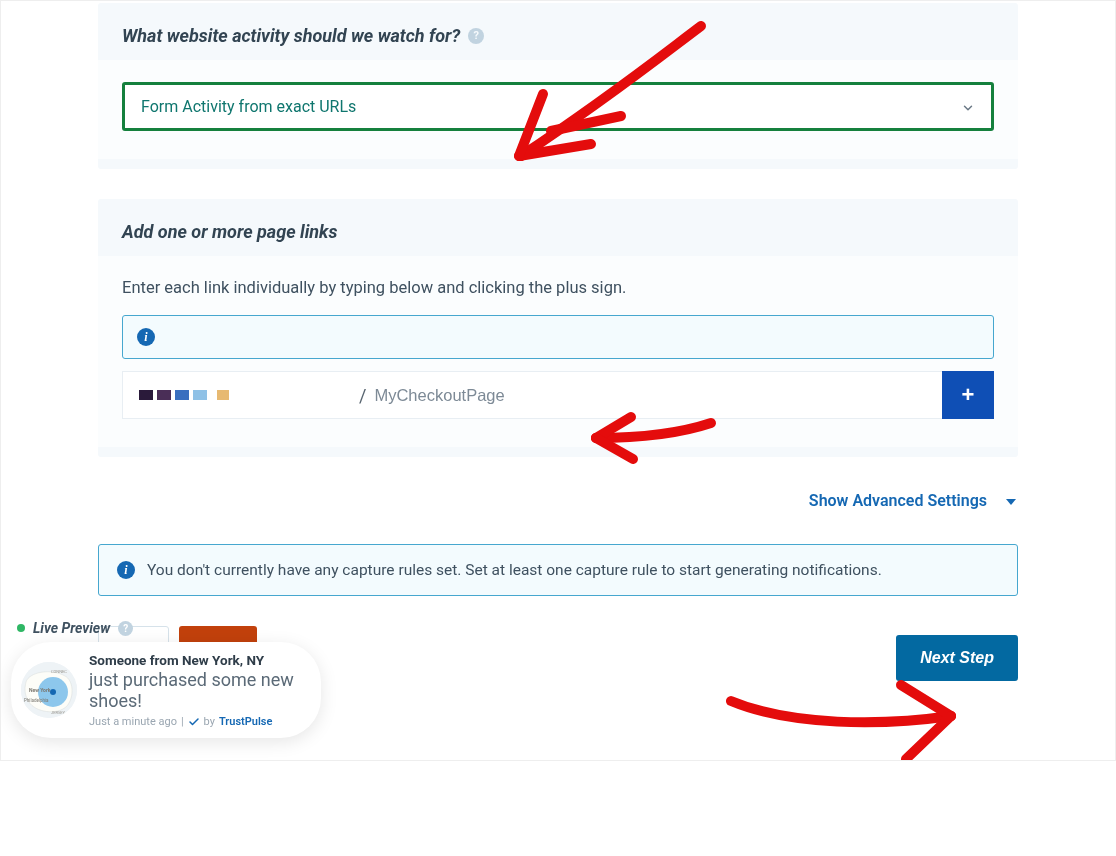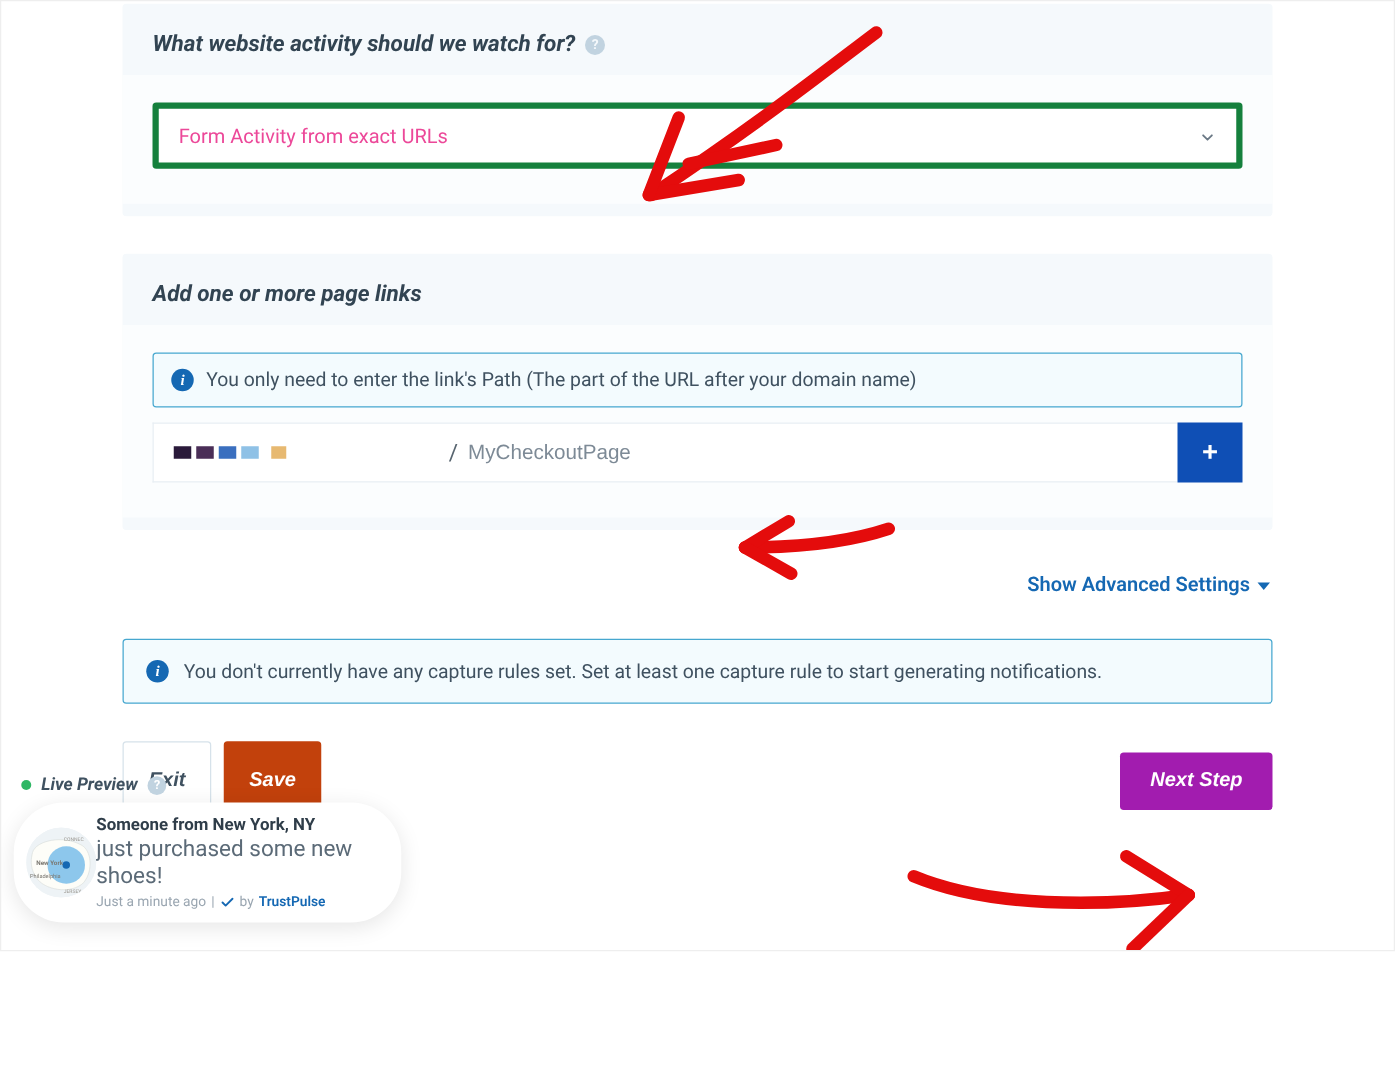--- a/index.html
+++ b/index.html
@@ -4,51 +4,51 @@
 <style>
   * { box-sizing: border-box; margin: 0; padding: 0; }
   html, body { width: 1116px; height: 856px; font-family: -apple-system, BlinkMacSystemFont, "Segoe UI", Roboto, "Helvetica Neue", Arial, sans-serif; background: #fff; color: #3a4a5a; }
   .page-wrap { position: relative; width: 1116px; height: 761px; border: 1px solid #eee; overflow: hidden; }
   .content { width: 920px; margin: 0 auto; padding-top: 2px; }
   .panel { background: #f5f9fc; border-radius: 3px; margin-bottom: 30px; padding-bottom: 10px; }
   .panel-header { padding: 22px 24px 14px 24px; display:flex; align-items:center; gap:8px;}
   .panel-title { font-size: 18px; font-weight: 700; font-style: italic; color: #324452; }
   .help-icon { width:16px; height:16px; border-radius:50%; background:#c1d3e0; display:inline-flex; align-items:center; justify-content:center; color:#f5f9fc; font-size:11px; font-weight:700; }
   .panel-body { background:#fbfdfe; padding: 22px 24px 28px 24px; margin: 0; }
-  .select-box { position:relative; background:#fff; border:5px solid #15803d; border-radius:3px; padding:12px 16px; font-size:16px; color:#ec4899; display:flex; align-items:center; justify-content:space-between; cursor:pointer; }
+  .select-box { position:relative; background:#fff; border:3px solid #15803d; border-radius:3px; padding:12px 16px; font-size:16px; color:#0f766e; display:flex; align-items:center; justify-content:space-between; cursor:pointer; }
   .chevron { width:14px; height:14px; }
   .chevron svg { width:14px; height:14px; }
   .hint-text { font-size:16.5px; color:#3f5160; margin-bottom:18px; }
   .info-box { border:1px solid #46a7cf; background:#f3fbfe; border-radius:3px; padding:12px 14px; display:flex; align-items:center; gap:10px; color:#3f5160; font-size:15.5px; margin-bottom:12px; }
   .info-icon { width:18px; height:18px; border-radius:50%; background:#1568b3; color:#fff; display:inline-flex; align-items:center; justify-content:center; font-size:12px; font-weight:700; font-style:italic; font-family: Georgia, serif; flex-shrink:0;}
   .link-row { display:flex; align-items:stretch; }
   .link-input-wrap { flex:1; background:#fff; border:1px solid #e8eef3; border-right:none; display:flex; align-items:center; padding:0 16px; height:48px;}
   .site-chip { display:flex; align-items:center; gap:4px; padding-right:10px;}
   .chip-seg { height:10px; }
   .slash { font-size:18px; color:#57646f; padding:0 8px 0 120px; }
   .url-input { border:none; outline:none; font-size:16.5px; color:#7d8a96; flex:1; background:transparent;}
   .url-input::placeholder { color:#7d8a96; }
   .add-btn { width:52px; height:48px; background:#0f4fb5; color:#fff; display:flex; align-items:center; justify-content:center; font-size:22px; font-weight:700; cursor:pointer; border:none;}
   .adv-toggle { text-align:right; padding: 4px 2px 10px 0; }
-  .adv-link { color:#1568b3; font-size:16px; font-weight:600; cursor:pointer; display:inline-flex; align-items:center; gap:6px;}
+  .adv-link { color:#1568b3; font-size:16px; font-weight:600; cursor:pointer; display:inline-flex; align-items:center; gap:19px;}
   .caret-down { width:0;height:0;border-left:5px solid transparent;border-right:5px solid transparent;border-top:6px solid #1568b3; display:inline-block; position:relative; top:1px;}
   .big-info { border:1px solid #46a7cf; background:#f3fbfe; border-radius:3px; padding:16px 18px; display:flex; align-items:center; gap:12px; color:#3f5160; font-size:15.5px; margin-top:24px; margin-bottom:30px;}
   .actions { display:flex; align-items:center; justify-content:space-between; }
   .left-actions { display:flex; gap:10px; }
   .btn { padding:22px 20px; border-radius:3px; font-size:16px; font-weight:700; font-style:italic; cursor:pointer; border:none; }
   .btn-exit { background:#fff; color:#3f5160; border:1px solid #d6e2ea; }
   .btn-save { background:#c2410c; color:#fff; }
-  .btn-next { background:#a21caf; color:#fff; padding:14px 24px;}
+  .btn-next { background:#0369a1; color:#fff; padding:14px 24px;}
   
   .live-preview-wrap { position:absolute; left:10px; bottom:22px; }
   .lp-header { display:flex; align-items:center; gap:8px; padding-left:6px; margin-bottom:6px;}
   .lp-dot { width:8px;height:8px;border-radius:50%; background:#2fb765; display:inline-block;}
   .lp-title { font-size:14px; font-weight:700; font-style:italic; color:#3f5160; }
   .lp-help { width:15px;height:15px;border-radius:50%;background:#c1d3e0;display:inline-flex;align-items:center;justify-content:center;color:#fff;font-size:10px;font-weight:700;}
-  .lp-card { width:310px; background:#fff; border-radius:40px; box-shadow:0 4px 18px rgba(0,0,0,0.10); padding:10px 16px 10px 10px; display:flex; align-items:center; justify-content:flex-end;}
+  .lp-card { width:310px; background:#fff; border-radius:40px; box-shadow:0 4px 18px rgba(0,0,0,0.10); padding:10px 16px 10px 10px; display:flex; align-items:center; gap:12px;justify-content:flex-end;}
   .lp-map { width:56px;height:56px;border-radius:50%; position:relative; overflow:hidden; flex-shrink:0; background:#eef3f6;}
   .lp-body { flex:1; min-width:0;}
   .lp-line1 { font-size:13.5px; font-weight:700; color:#2f3d49; }
   .lp-line2 { font-size:18px; color:#5b6a77; margin-top:1px;}
   .lp-meta { font-size:11px; color:#9aa6b1; margin-top:4px; display:flex; align-items:center; gap:4px;}
   .lp-check { width:12px;height:12px; display:inline-flex; align-items:center; justify-content:center; color:#1568b3; }
   .lp-brand { color:#1568b3; font-weight:600; }
   
   .annot { position:absolute; pointer-events:none; }
   svg.red path { stroke:#e40c0c; stroke-width:10; fill:none; stroke-linecap:round; stroke-linejoin:round; }
@@ -74,23 +74,23 @@
           </span>
         </div>
       </div>
     </div>
 
     <div class="panel">
       <div class="panel-header">
         <span class="panel-title">Add one or more page links</span>
       </div>
       <div class="panel-body">
+        <div class="hint-text">Enter each link individually by typing below and clicking the plus sign.</div>
         <div class="info-box">
           <span class="info-icon">i</span>
-          <span>You only need to enter the link's Path (The part of the URL after your domain name)</span>
         </div>
         <div class="link-row">
           <div class="link-input-wrap">
             <span class="site-chip">
               <span class="chip-seg" style="width:14px;background:#2a1a3a;"></span>
               <span class="chip-seg" style="width:14px;background:#4a2e57;"></span>
               <span class="chip-seg" style="width:14px;background:#3a6fbf;"></span>
               <span class="chip-seg" style="width:14px;background:#8fc1e6;"></span>
               <span class="chip-seg" style="width:12px;background:#e7b971;margin-left:6px;"></span>
             </span>

